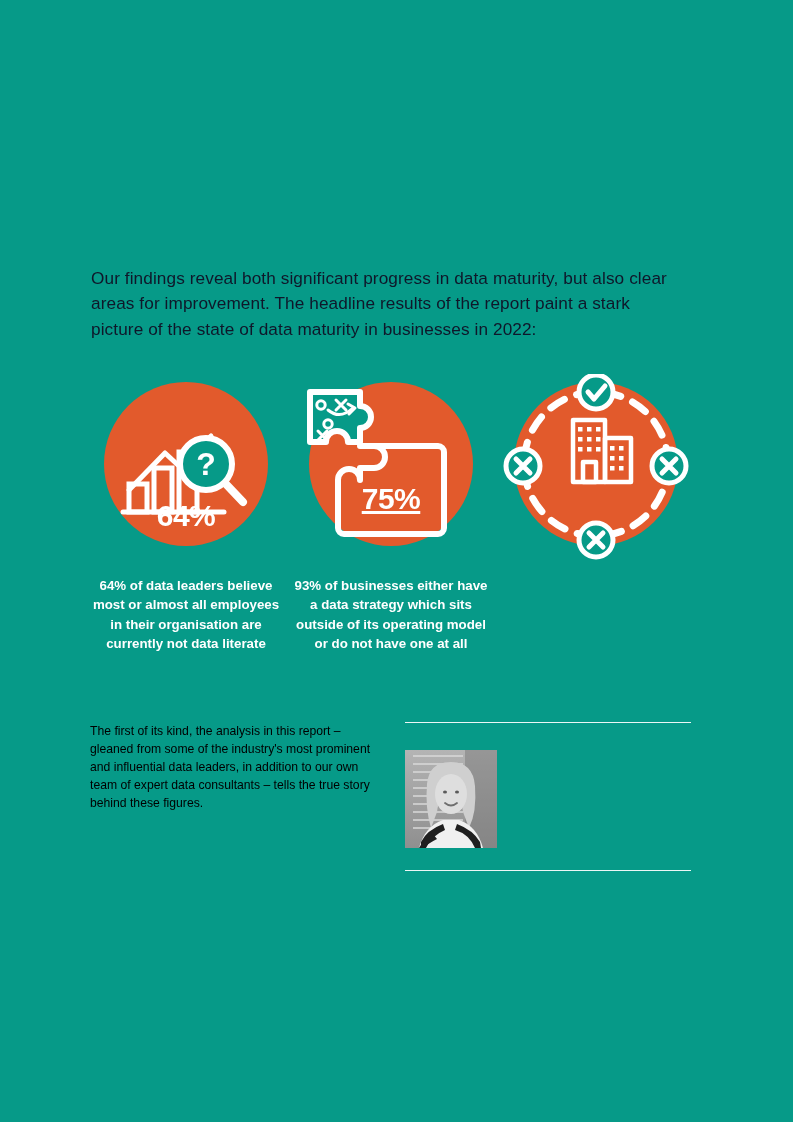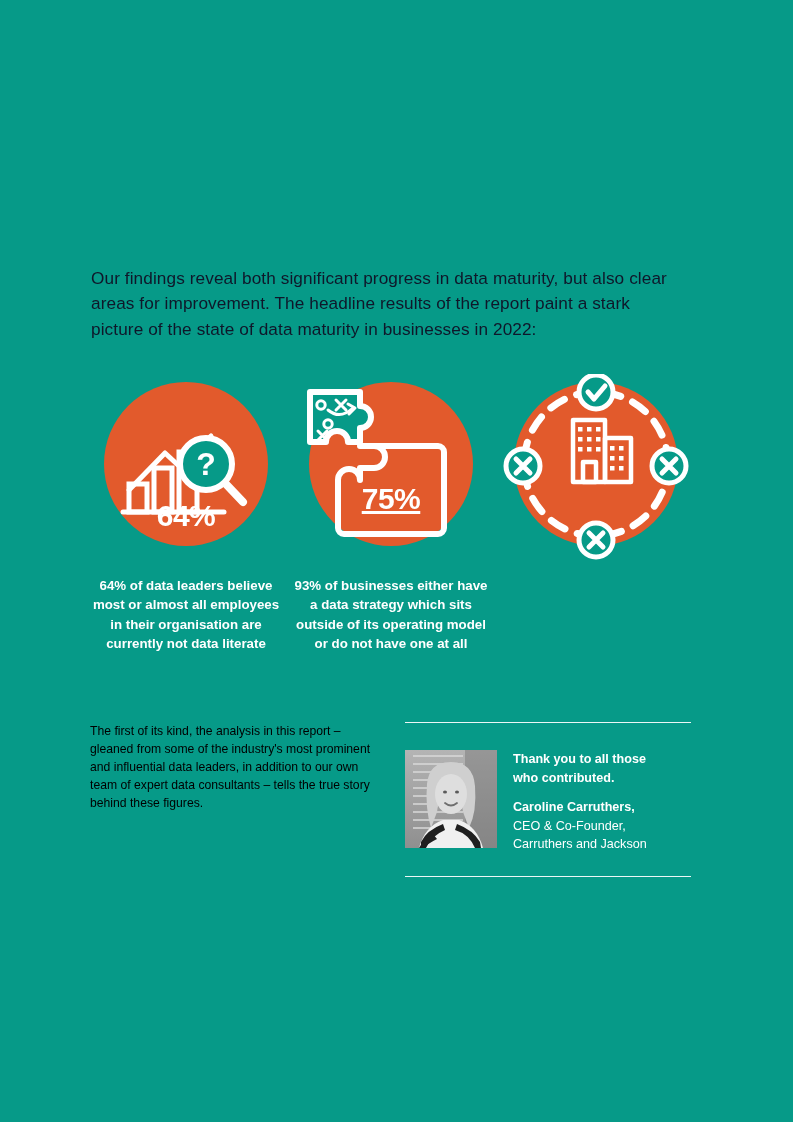--- a/index.html
+++ b/index.html
@@ -228,25 +228,17 @@
           <path d="M40 53 Q46 58 52 53" fill="none" stroke="#6e6e6e" stroke-width="1.8" stroke-linecap="round"></path>
 
           <path d="M14 98 Q20 76 38 70 L54 70 Q72 76 78 98 Z" fill="#f0f0f0"></path>
           <g fill="#1f1f1f">
             <path d="M16 92 Q22 80 38 74 L40 80 Q26 86 21 98 L16 98 Z"></path>
             <path d="M52 74 Q68 80 75 92 L76 98 L70 98 Q64 84 50 80 Z"></path>
             <path d="M14 98 Q18 90 28 84 L32 89 Q22 94 19 98 Z"></path>
           </g>
         </svg>
       </div>
-      <div class="tx">
-        <div class="b">Thank you to all those</div>
-        <div class="b">who contributed.</div>
-        <div class="gap"></div>
-        <div class="b">Caroline Carruthers,</div>
-        <div>CEO &amp; Co-Founder,</div>
-        <div>Carruthers and Jackson</div>
-      </div>
     </div>
     <div class="rule"></div>
   </div>
 
 </div>
 
 </body></html>

